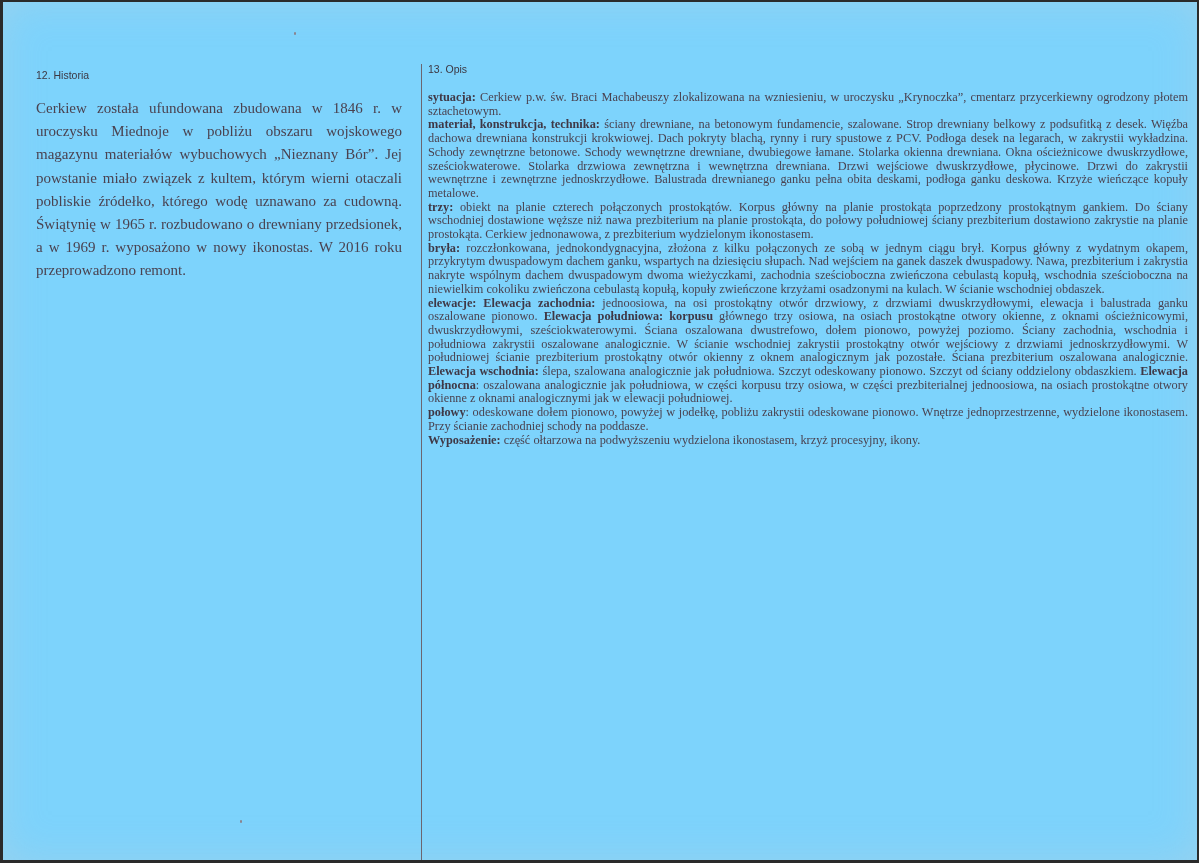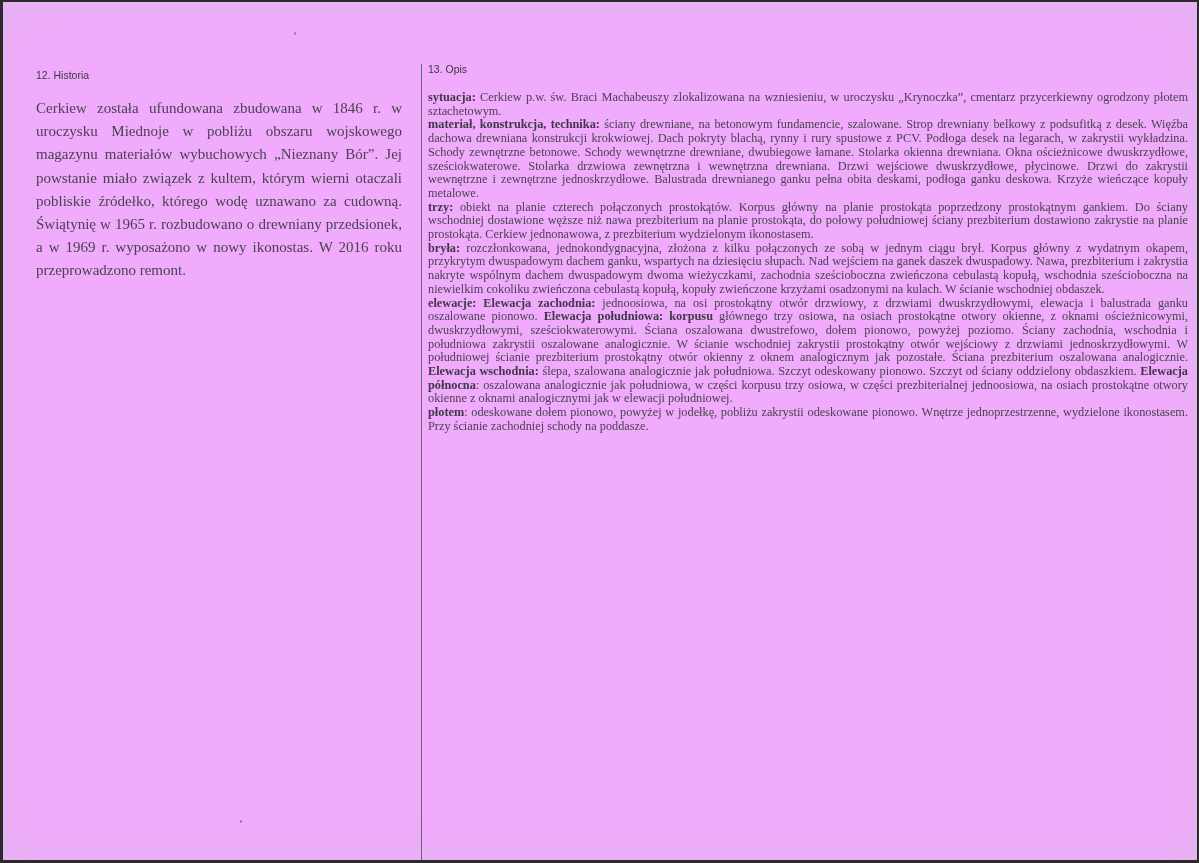--- a/index.html
+++ b/index.html
@@ -9,21 +9,21 @@
       height: 863px;
       overflow: hidden;
       background: #2a2a2a;
     }
     .page {
       position: absolute;
       left: 3px;
       top: 2px;
       width: 1194px;
       height: 858px;
-      background: #f0abfc;
+      background: #7dd3fc;
       box-shadow: inset 0 0 40px rgba(200,205,215,0.35);
     }
     .divider {
       position: absolute;
       left: 418px;
       top: 62px;
       width: 1px;
       height: 796px;
       background: #6b6570;
     }
@@ -94,17 +94,18 @@
   </div>
 
   <div class="col-right">
     <p class="section-label">13. Opis</p>
     <div class="desc">
       <p><b>sytuacja:</b><span> Cerkiew p.w. św. Braci Machabeuszy zlokalizowana na wzniesieniu, w uroczysku „Krynoczka”, cmentarz przycerkiewny ogrodzony płotem sztachetowym.</span></p>
       <p><b>materiał, konstrukcja, technika:</b><span> ściany drewniane, na betonowym fundamencie, szalowane. Strop drewniany belkowy z podsufitką z desek. Więźba dachowa drewniana konstrukcji krokwiowej. Dach pokryty blachą, rynny i rury spustowe z PCV. Podłoga desek na legarach, w zakrystii wykładzina. Schody zewnętrzne betonowe. Schody wewnętrzne drewniane, dwubiegowe łamane. Stolarka okienna drewniana. Okna ościeżnicowe dwuskrzydłowe, sześciokwaterowe. Stolarka drzwiowa zewnętrzna i wewnętrzna drewniana. Drzwi wejściowe dwuskrzydłowe, płycinowe. Drzwi do zakrystii wewnętrzne i zewnętrzne jednoskrzydłowe. Balustrada drewnianego ganku pełna obita deskami, podłoga ganku deskowa.  Krzyże wieńczące kopuły metalowe.</span></p>
       <p><b>trzy:</b><span> obiekt na planie czterech połączonych prostokątów. Korpus główny na planie prostokąta poprzedzony prostokątnym gankiem. Do ściany wschodniej dostawione węższe niż nawa prezbiterium na planie prostokąta, do połowy południowej ściany prezbiterium dostawiono zakrystie na planie prostokąta. Cerkiew jednonawowa, z prezbiterium wydzielonym ikonostasem.</span></p>
       <p><b>bryła:</b><span> rozczłonkowana, jednokondygnacyjna, złożona z kilku połączonych ze sobą w jednym ciągu brył. Korpus główny z wydatnym okapem, przykrytym dwuspadowym dachem ganku, wspartych na dziesięciu słupach.  Nad wejściem na ganek daszek dwuspadowy. Nawa, prezbiterium i zakrystia nakryte wspólnym dachem dwuspadowym dwoma wieżyczkami, zachodnia sześcioboczna zwieńczona cebulastą kopułą, wschodnia sześcioboczna na niewielkim cokoliku zwieńczona cebulastą kopułą, kopuły zwieńczone krzyżami osadzonymi na kulach. W ścianie wschodniej obdaszek.</span></p>
       <p><b>elewacje: Elewacja zachodnia:</b><span> jednoosiowa, na osi prostokątny otwór drzwiowy, z drzwiami dwuskrzydłowymi, elewacja i balustrada ganku oszalowane pionowo. </span><b>Elewacja południowa: korpusu</b><span> głównego trzy osiowa, na osiach prostokątne otwory okienne, z oknami ościeżnicowymi, dwuskrzydłowymi, sześciokwaterowymi. Ściana oszalowana dwustrefowo, dołem pionowo, powyżej poziomo. Ściany zachodnia, wschodnia i południowa zakrystii oszalowane analogicznie. W ścianie wschodniej zakrystii prostokątny otwór wejściowy z drzwiami jednoskrzydłowymi. W południowej ścianie prezbiterium prostokątny otwór okienny z oknem analogicznym jak pozostałe. Ściana prezbiterium oszalowana analogicznie. </span><b>Elewacja wschodnia:</b><span> ślepa, szalowana analogicznie jak południowa. Szczyt odeskowany pionowo. Szczyt od ściany oddzielony obdaszkiem. </span><b>Elewacja północna</b><span>: oszalowana analogicznie jak południowa, w części korpusu trzy osiowa, w części prezbiterialnej jednoosiowa, na osiach prostokątne otwory okienne z oknami analogicznymi jak w elewacji południowej.</span></p>
-      <p><b>płotem</b><span>: odeskowane dołem pionowo, powyżej w jodełkę, pobliżu zakrystii odeskowane pionowo. Wnętrze jednoprzestrzenne, wydzielone ikonostasem. Przy ścianie zachodniej schody na poddasze.</span></p>
+      <p><b>połowy</b><span>: odeskowane dołem pionowo, powyżej w jodełkę, pobliżu zakrystii odeskowane pionowo. Wnętrze jednoprzestrzenne, wydzielone ikonostasem. Przy ścianie zachodniej schody na poddasze.</span></p>
+      <p><b>Wyposażenie:</b><span> część ołtarzowa na podwyższeniu wydzielona ikonostasem, krzyż procesyjny, ikony.</span></p>
     </div>
   </div>
 
 </div>
 
 </body></html>

